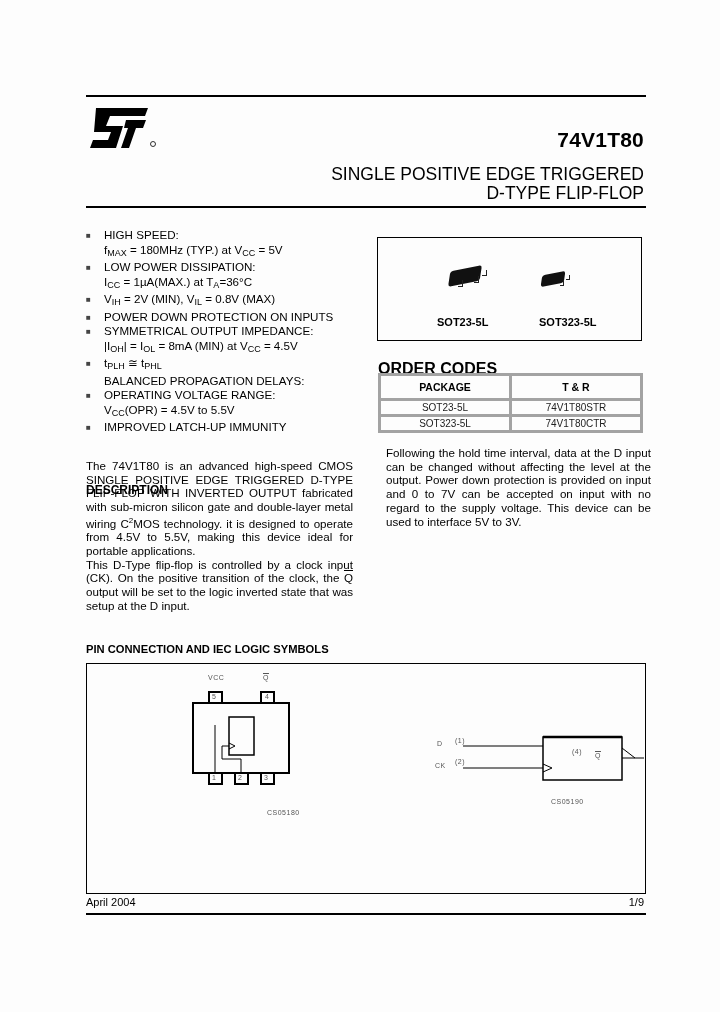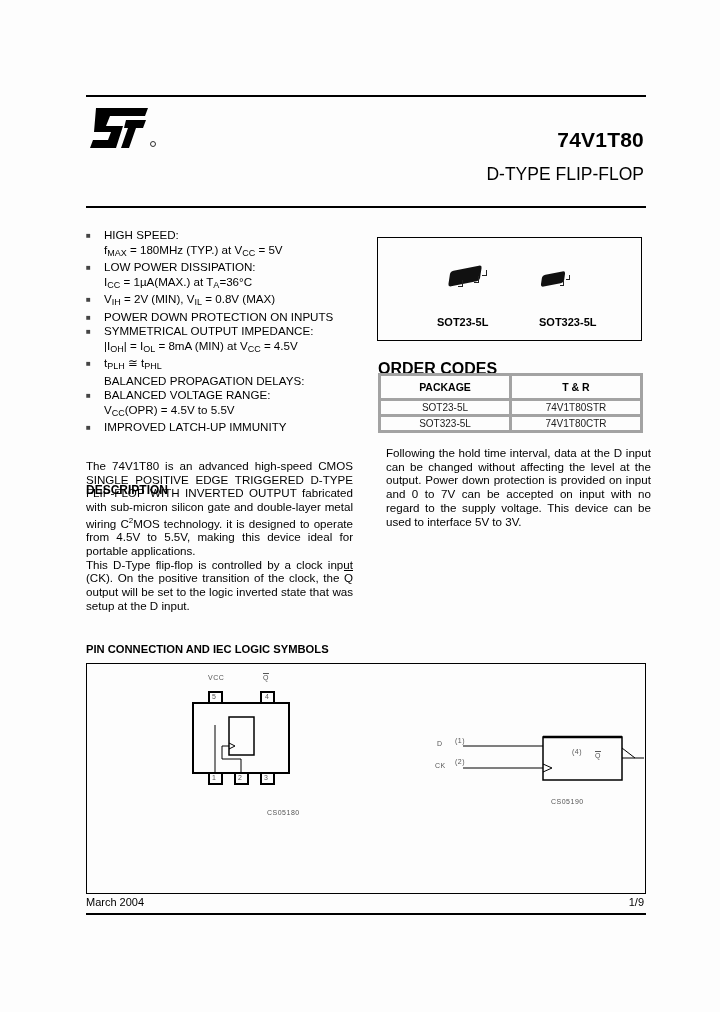--- a/index.html
+++ b/index.html
@@ -40,20 +40,21 @@
 <div class="abs logo">
   <svg width="70" height="44" viewBox="0 0 70 44">
     <polygon points="8,2 60,2 57,10 22,10 18,20 35,20 28,42 2,42 5,34 20,34 23,26 6,26" fill="#000"></polygon>
     <polygon points="38,14 58,14 55,22 48,22 41,42 33,42 40,22 36,22" fill="#000"></polygon>
     <circle cx="65" cy="38" r="2.5" fill="none" stroke="#000" stroke-width="0.8"></circle>
   </svg>
 </div>
 
 <div class="abs part">74V1T80</div>
 <div class="abs subtitle">
+  <div>SINGLE POSITIVE EDGE TRIGGERED</div>
   <div>D-TYPE FLIP-FLOP</div>
 </div>
 
 <div class="rule" style="left:86px; top:206px; width:560px;"></div>
 
 <div class="abs features">
   <div class="feat">
     <span class="bullet">■</span>
     <div>HIGH SPEED:</div>
     <div><span>f</span><span class="sub">MAX</span><span> = 180MHz (TYP.) at V</span><span class="sub">CC</span><span> = 5V</span></div>
@@ -76,21 +77,21 @@
     <div>SYMMETRICAL OUTPUT IMPEDANCE:</div>
     <div><span>|I</span><span class="sub">OH</span><span>| = I</span><span class="sub">OL</span><span> = 8mA (MIN) at V</span><span class="sub">CC</span><span> = 4.5V</span></div>
   </div>
   <div class="feat">
     <span class="bullet">■</span>
     <div><span>t</span><span class="sub">PLH</span><span> ≅ t</span><span class="sub">PHL</span></div>
     <div>BALANCED PROPAGATION DELAYS:</div>
   </div>
   <div class="feat">
     <span class="bullet">■</span>
-    <div>BALANCED VOLTAGE RANGE:</div>
+    <div>OPERATING VOLTAGE RANGE:</div>
     <div><span>V</span><span class="sub">CC</span><span>(OPR) = 4.5V to 5.5V</span></div>
   </div>
   <div class="feat">
     <span class="bullet">■</span>
     <div>IMPROVED LATCH-UP IMMUNITY</div>
   </div>
 </div>
 
 <div class="abs pkgbox">
   <div>
@@ -172,15 +173,15 @@
   <div class="tiny" style="left:350px; top:76px;">D</div>
   <div class="tiny" style="left:368px; top:73px;">(1)</div>
   <div class="tiny" style="left:348px; top:98px;">CK</div>
   <div class="tiny" style="left:368px; top:94px;">(2)</div>
   <div class="tiny" style="left:485px; top:84px;">(4)</div>
   <div class="tiny ovl" style="left:508px; top:88px;">Q</div>
   <div class="tiny" style="left:180px; top:145px;">CS05180</div>
   <div class="tiny" style="left:464px; top:134px;">CS05190</div>
 </div>
 
-<div class="abs footer-l">March 2004</div>
+<div class="abs footer-l">April 2004</div>
 <div class="abs footer-r">1/9</div>
 <div class="rule" style="left:86px; top:913px; width:560px; height:1.5px;"></div>
 
 </body></html>

